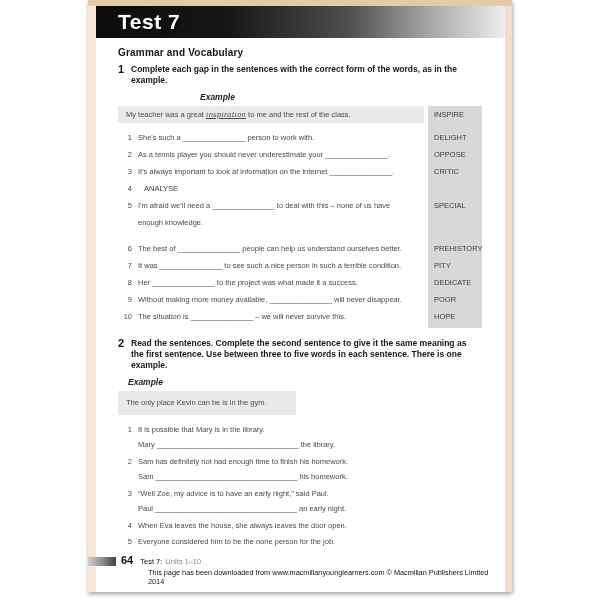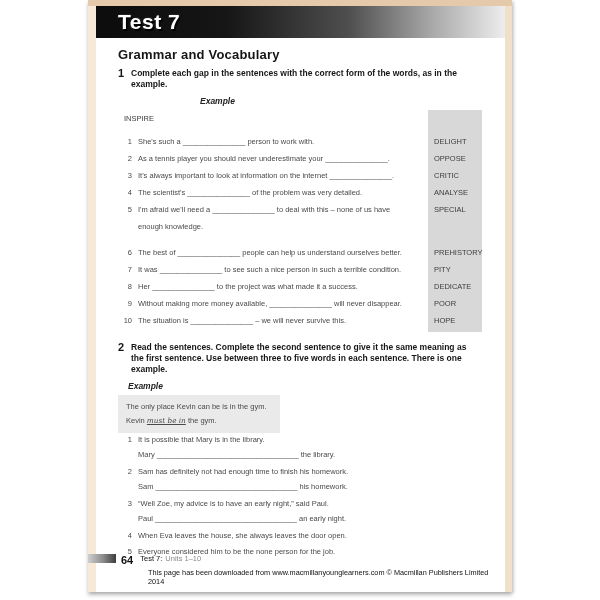--- a/index.html
+++ b/index.html
@@ -23,21 +23,21 @@
     position:relative; margin:6px 7px 0 8px; height:32px;
     background:linear-gradient(90deg,#0c0c0c 0%,#161616 32%,#4f4f4f 62%,#a8a8a8 82%,#ededed 100%);
     display:flex; align-items:center;
   }
   .header-title {
     margin-left:22px; color:#ffffff; font-weight:bold; font-size:21px; letter-spacing:0.5px;
     text-shadow:1.5px 1.5px 0 #000, -1px 1px 0 #222, 1px -1px 0 #222;
   }
 
   .content { position:relative; margin:0 30px 0 30px; }
-  .section-title { font-size:13px; font-weight:bold; color:#161616; margin:9px 0 6px 0; letter-spacing:0.2px; }
+  .section-title { font-size:10px; font-weight:bold; color:#161616; margin:9px 0 6px 0; letter-spacing:0.2px; }
 
   .instr-row { display:flex; margin-bottom:2px; }
   .instr-num { width:13px; flex-shrink:0; font-weight:bold; font-size:11px; color:#161616; line-height:11px; }
   .instr-text { flex:1; font-weight:bold; font-size:8.5px; line-height:11px; color:#161616; max-width:348px; }
 
   .example-label { font-weight:bold; font-style:italic; font-size:8.5px; color:#222; margin:6px 0 4px 82px; }
   .example-label.ex2 { margin-left:10px; }
 
   .ex1-rows { position:relative; padding-bottom:3px; }
   .word-panel-bg { position:absolute; top:0; right:0; width:54px; height:100%; background:#d8d8d8; z-index:0; }
@@ -48,30 +48,30 @@
 
   .srow { display:flex; position:relative; font-size:7.5px; color:#4a4a4a; }
   .srow:first-of-type { margin-top:0; }
   .srow .num { width:14px; flex-shrink:0; text-align:right; padding-right:6px; line-height:17px; }
   .srow .txt { flex:1; line-height:17px; padding-right:14px; }
   .srow-first { margin-top:6px; }
   .srow-gap { margin-bottom:9px; }
 
   .ans { font-style:italic; text-decoration:underline; font-family:"DejaVu Serif", serif; font-size:7.3px; }
 
-  .ex2-box { width:162px; box-sizing:border-box; background:#eaeaea; padding:5px 0 5px 8px; font-size:7.5px; line-height:14px; color:#4a4a4a; white-space:nowrap; }
+  .ex2-box { width:178px; box-sizing:border-box; background:#eaeaea; padding:5px 0 5px 8px; font-size:7.5px; line-height:14px; color:#4a4a4a; white-space:nowrap; margin-bottom:8px; }
 
   .item { font-size:7.5px; color:#4a4a4a; margin-bottom:2px; }
   .item .line1 { display:flex; }
   .item .line1 .num { width:14px; flex-shrink:0; text-align:right; padding-right:6px; line-height:14px; }
   .item .line1 .s { flex:1; line-height:14px; }
   .item .line2 { margin-left:20px; line-height:16px; }
 
   .footer { position:absolute; left:0; right:7px; bottom:6px; z-index:4; }
-  .f1 { display:flex; align-items:flex-start; }
+  .f1 { display:flex; align-items:flex-end; }
   .f-bar { width:28px; height:9px; background:linear-gradient(90deg,#cfcfcf 0%,#8a8a8a 55%,#3d3d3d 100%); margin-right:5px; }
   .f-num { font-weight:bold; font-size:11px; color:#111; margin-right:7px; }
   .f-test { font-weight:normal; font-size:7.5px; color:#111; margin-right:3px; }
   .f-units { font-size:7.5px; color:#8a8a8a; }
   .f2 { font-weight:normal; font-size:7.3px; color:#111; margin-left:60px; margin-top:2px; }
 </style>
 </head>
 <body>
 
 <div class="sheet">
@@ -89,41 +89,41 @@
     <div class="instr-row">
       <span class="instr-num">1</span>
       <span class="instr-text">Complete each gap in the sentences with the correct form of the words, as in the example.</span>
     </div>
     <div class="example-label">Example</div>
 
     <div class="ex1-rows">
       <div class="word-panel-bg"></div>
 
       <div class="exrow">
+        <span class="ex1-box"><span>My teacher was a great </span><span class="ans">inspiration</span><span> to me and the rest of the class.</span></span>
         <span class="word">INSPIRE</span>
       </div>
 
       <div class="srow srow-first">
         <span class="num">1</span>
         <span class="txt">She's such a _______________ person to work with.</span>
         <span class="word">DELIGHT</span>
       </div>
       <div class="srow">
         <span class="num">2</span>
         <span class="txt">As a tennis player you should never underestimate your _______________.</span>
         <span class="word">OPPOSE</span>
       </div>
       <div class="srow">
         <span class="num">3</span>
         <span class="txt">It's always important to look at information on the internet _______________.</span>
         <span class="word">CRITIC</span>
       </div>
       <div class="srow">
         <span class="num">4</span>
-        <span class="txt">The scientist's _______________ of the problem was very detailed.</span>
         <span class="word">ANALYSE</span>
       </div>
       <div class="srow srow-gap">
         <span class="num">5</span>
         <span class="txt">I'm afraid we'll need a _______________ to deal with this – none of us have enough knowledge.</span>
         <span class="word">SPECIAL</span>
       </div>
       <div class="srow">
         <span class="num">6</span>
         <span class="txt">The best of _______________ people can help us understand ourselves better.</span>
@@ -152,21 +152,20 @@
     </div>
 
     <div class="instr-row" style="margin-top:10px;">
       <span class="instr-num">2</span>
       <span class="instr-text">Read the sentences. Complete the second sentence to give it the same meaning as the first sentence. Use between three to five words in each sentence. There is one example.</span>
     </div>
     <div class="example-label ex2">Example</div>
 
     <div class="ex2-box">
       <div>The only place Kevin can be is in the gym.</div>
-      <div><span>Kevin </span><span class="ans">must be in</span><span> the gym.</span></div>
     </div>
 
     <div class="item">
       <div class="line1">
           <span class="num">1</span>
           <span class="s">It is possible that Mary is in the library.</span>
         </div>
       <div class="line2">Mary __________________________________ the library.</div>
     </div>
     <div class="item">

